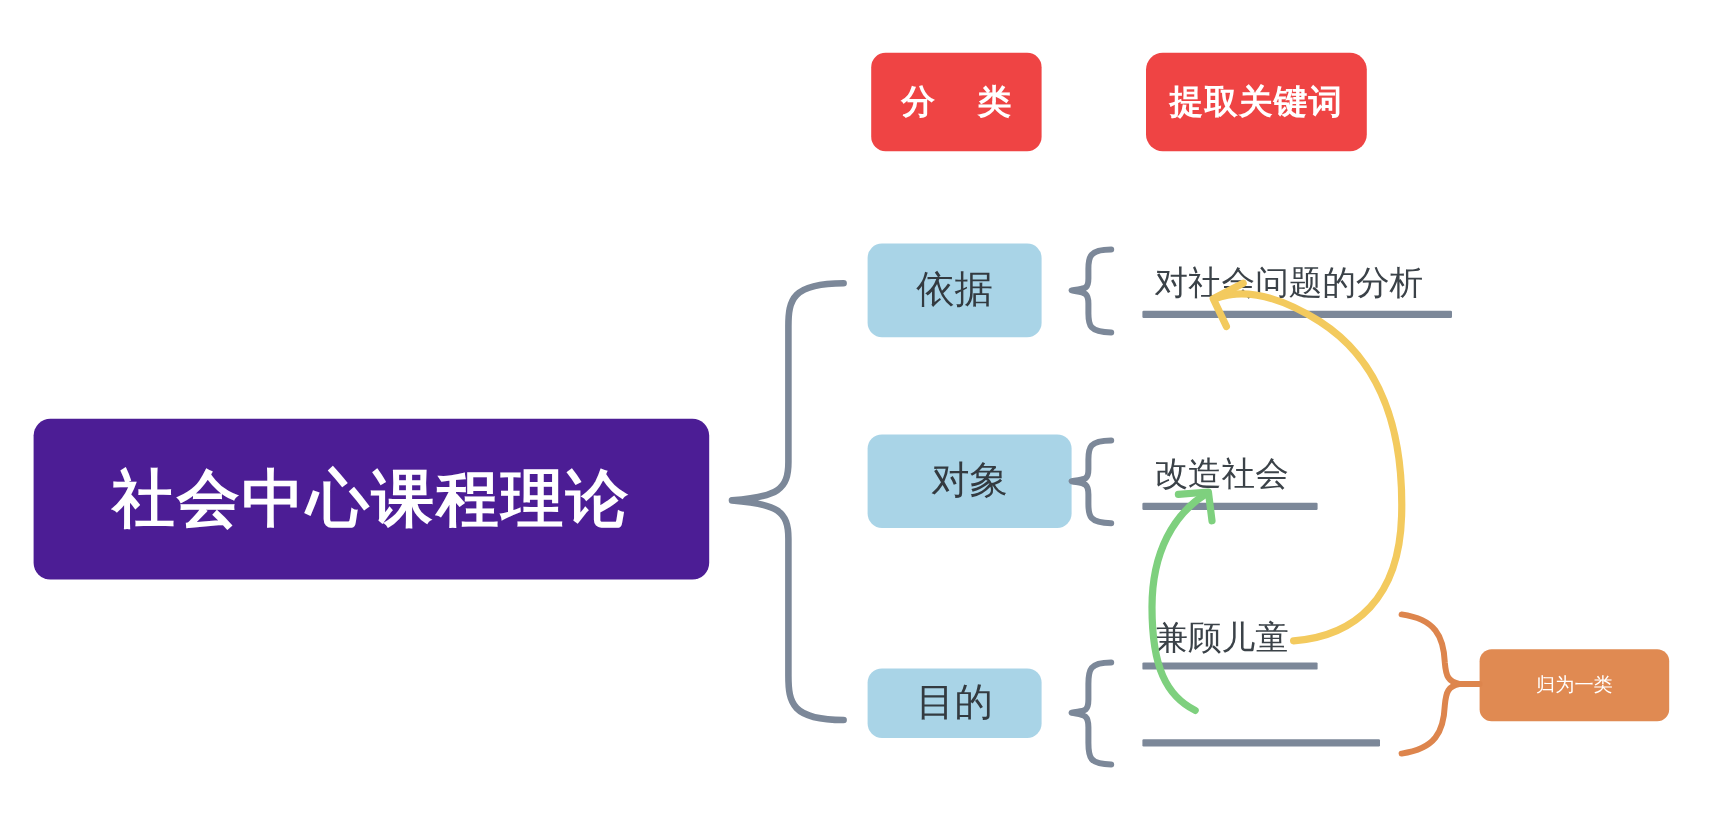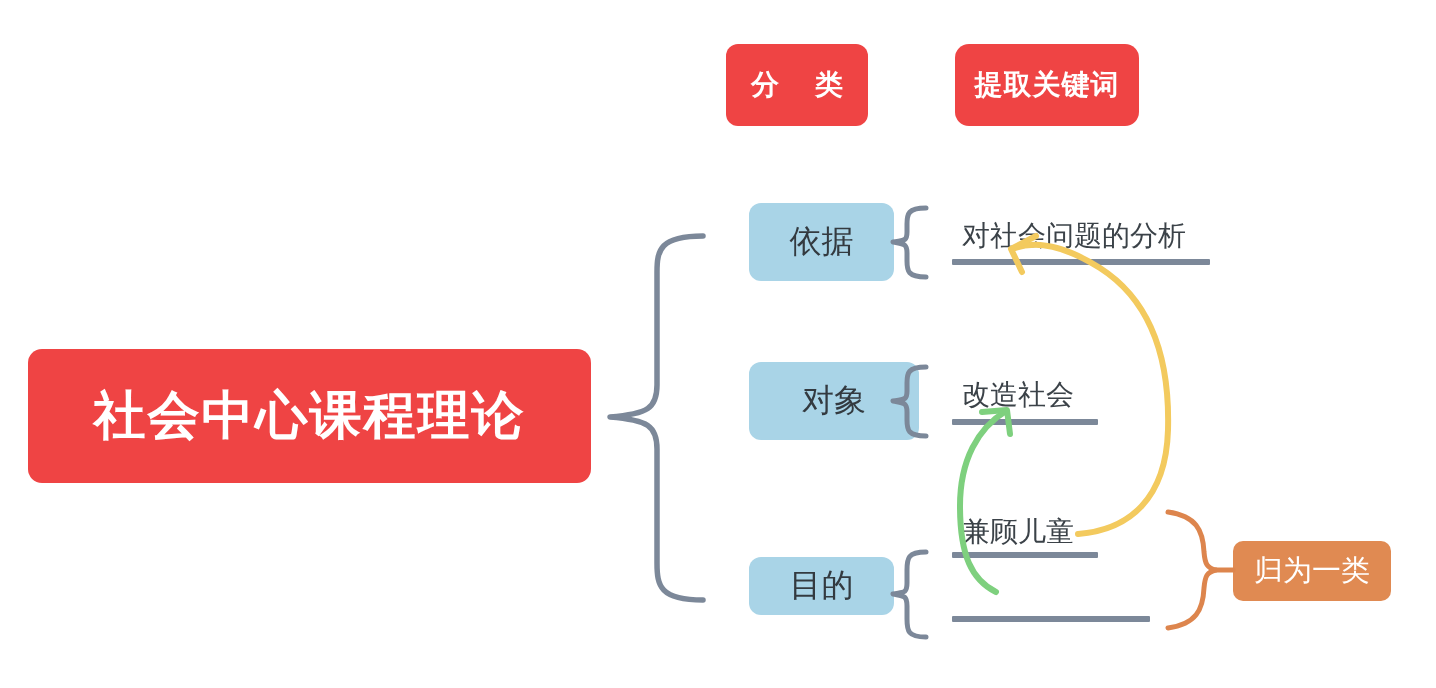--- a/index.html
+++ b/index.html
@@ -32,21 +32,21 @@
     letter-spacing: 1px;
     white-space: nowrap;
   }
   #badge-classify { left: 726px; top: 44px; width: 142px; height: 82px; }
   #badge-classify .lbl { letter-spacing: 14px; text-indent: 14px; }
   #badge-keyword  { left: 955px; top: 44px; width: 184px; height: 82px; border-radius: 14px; }
 
   
   #root-node {
     left: 28px; top: 349px; width: 563px; height: 134px;
-    background: #ef4444;
+    background: #4c1d95;
     border-radius: 14px;
     display: flex;
     align-items: center;
     justify-content: center;
     color: #ffffff;
     font-size: 52px;
     font-weight: bold;
     letter-spacing: 2px;
     white-space: nowrap;
   }
@@ -54,21 +54,20 @@
   
   .cat-node {
     background: #a9d4e7;
     border-radius: 12px;
     display: flex;
     align-items: center;
     justify-content: center;
     color: #333a40;
     font-size: 32px;
     white-space: nowrap;
-    margin-left: 26px;
   }
   #cat-0 { left: 723px; top: 203px; width: 145px; height: 78px; }
   #cat-1 { left: 723px; top: 362px; width: 170px; height: 78px; }
   #cat-2 { left: 723px; top: 557px; width: 145px; height: 58px; }
 
   
   .leaf-text {
     font-size: 28px;
     color: #3b4248;
     white-space: nowrap;
@@ -82,21 +81,21 @@
 
   
   #badge-group {
     left: 1233px; top: 541px; width: 158px; height: 60px;
     background: #e08a52;
     border-radius: 10px;
     display: flex;
     align-items: center;
     justify-content: center;
     color: #ffffff;
-    font-size: 29px;
+    font-size: 16px;
     white-space: nowrap;
   }
 
   svg.overlay {
     position: absolute;
     left: 0; top: 0;
     width: 1436px; height: 688px;
     pointer-events: none;
   }
 </style>

